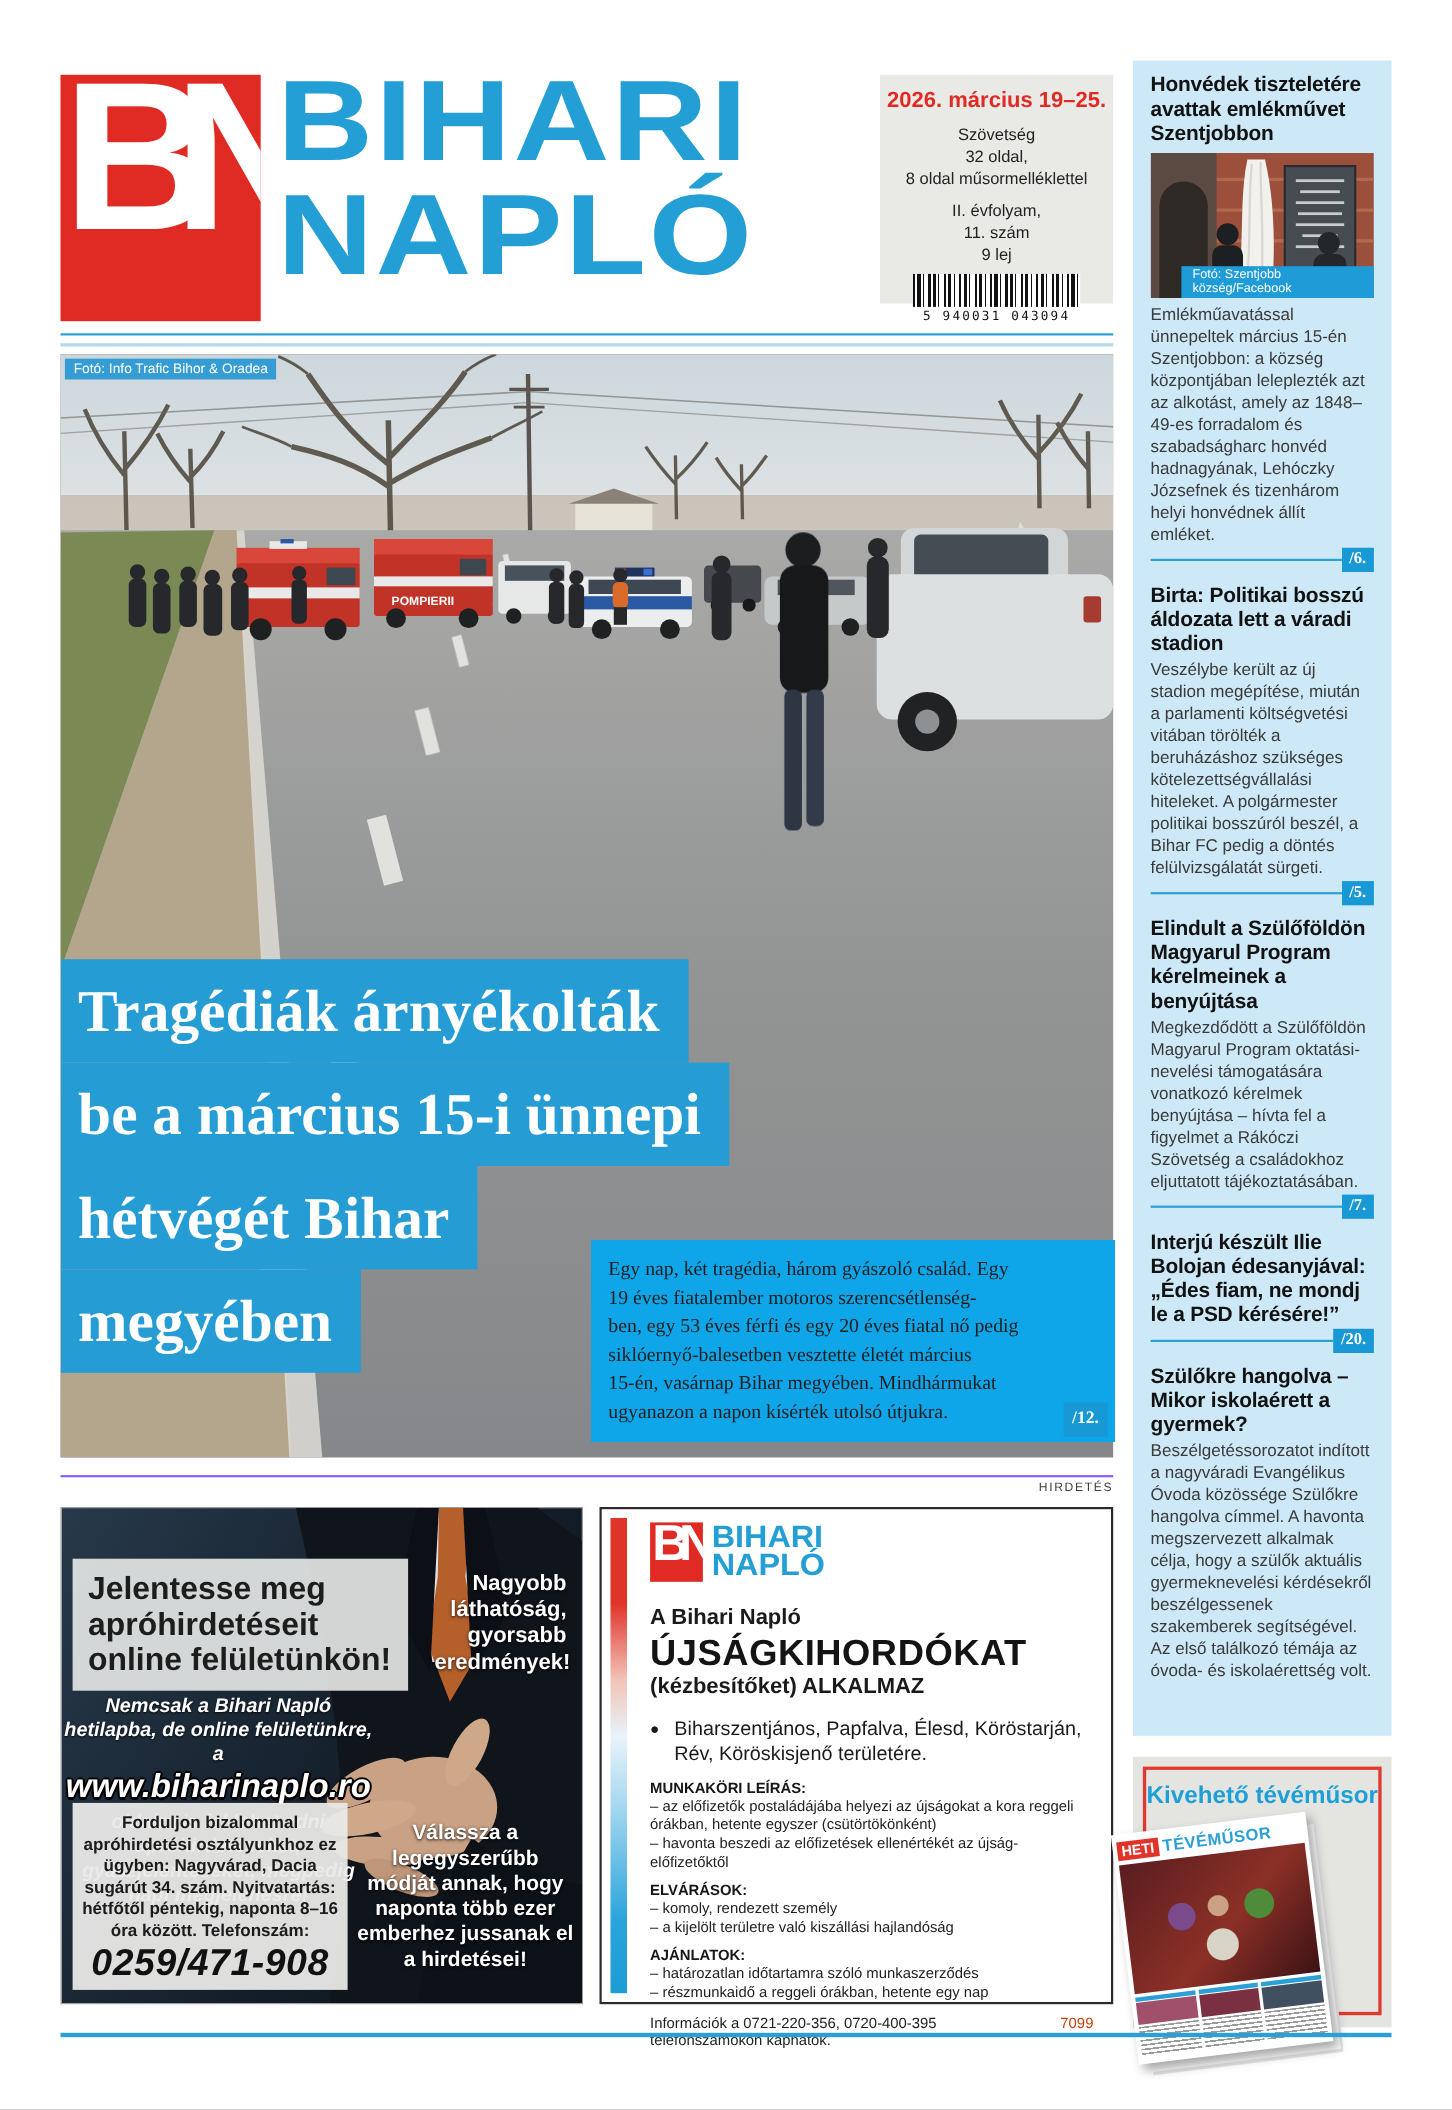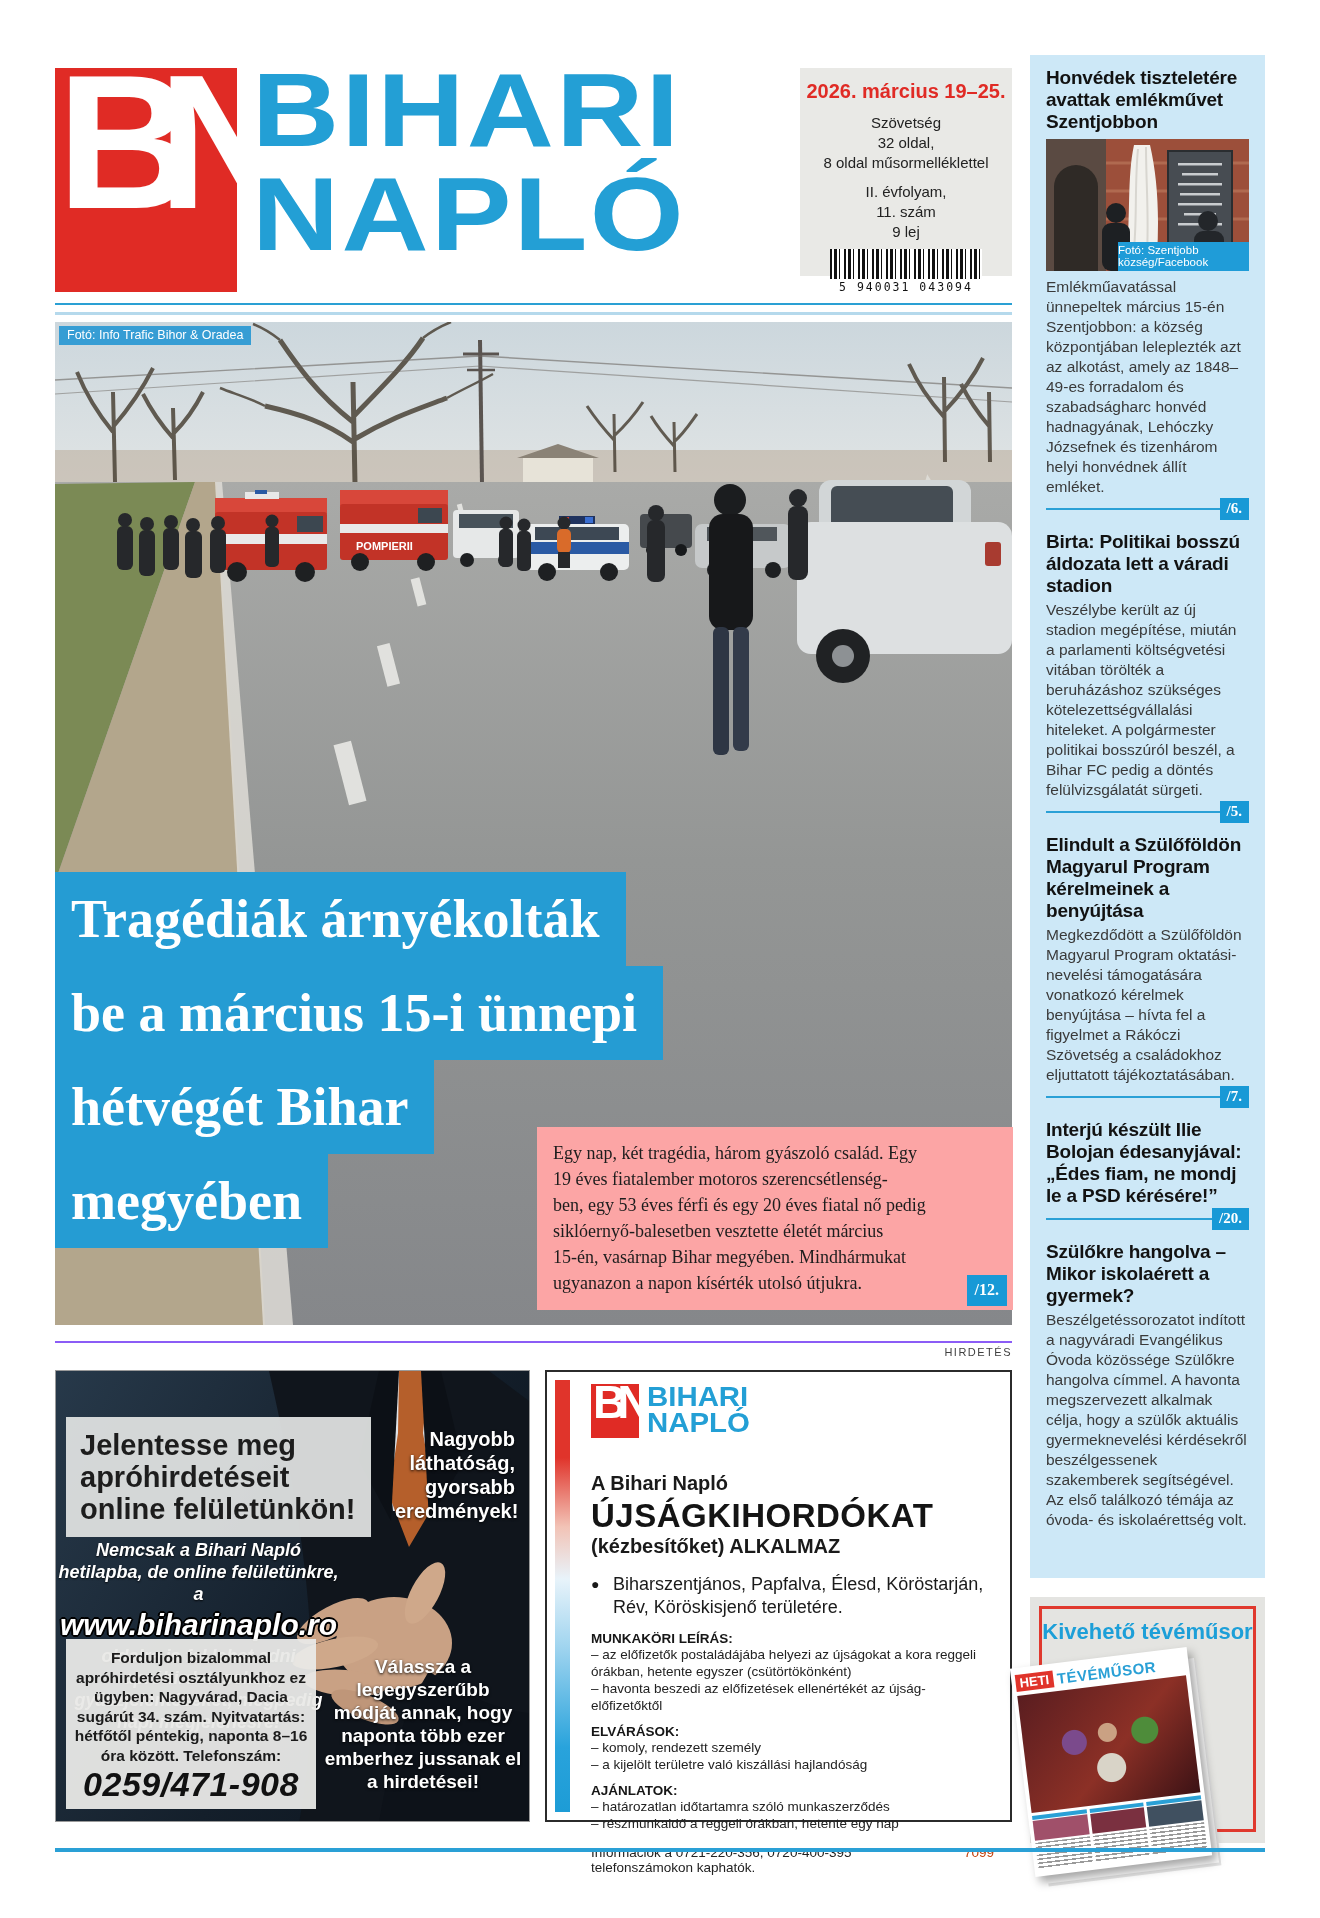--- a/index.html
+++ b/index.html
@@ -24,21 +24,21 @@
   .rule-teal{left:55px;top:303px;width:957px;height:2px;background:#2aa0d4;}
   .rule-light{left:55px;top:312px;width:957px;height:3px;background:#b5d9ec;}
 
   
   .photo{left:55px;top:322px;width:957px;height:1003px;overflow:hidden;background:#9a9c9b;}
   .photo-credit{left:59px;top:326px;background:rgba(41,152,210,.92);color:#fff;font-size:12.5px;
         padding:2px 8px 3px;z-index:5;}
   .headline-block{left:55px;top:872px;z-index:6;}
   .hl-line{display:table;background:#259cd3;color:#fff;font-family:"Liberation Serif",serif;
         font-weight:bold;font-size:54px;line-height:54px;padding:20px 26px 20px 16px;}
-  .lead{left:537px;top:1127px;width:476px;height:183px;background:#fca5a5;z-index:7;box-sizing:border-box;
+  .lead{left:537px;top:1127px;width:476px;height:183px;background:#0ea5e9;z-index:7;box-sizing:border-box;
         padding:13px 16px;font-family:"Liberation Serif",serif;font-size:18px;line-height:26px;color:#1d1d1d;}
   .lead div{white-space:nowrap;}
   .page-badge{position:absolute;right:6px;bottom:4px;background:#1899d6;color:#fff;
         font-family:"Liberation Serif",serif;font-weight:bold;font-size:16px;padding:2px 8px 3px;}
 
   
   .hirdetes-row{left:55px;top:1341px;width:957px;border-top:2px solid #8b5cf6;text-align:right;
         font-size:11px;letter-spacing:1.5px;color:#3f3f3f;padding-top:3px;}
 
   
@@ -64,39 +64,39 @@
   
   .ad-center{left:545px;top:1370px;width:467px;height:452px;border:2px solid #2b2b2b;background:#fff;
         box-sizing:border-box;padding:10px 16px 0 44px;}
   .grad-bar{position:absolute;left:8px;top:8px;bottom:8px;width:15px;
         background:linear-gradient(#e0342b 0%,#e0342b 18%,#f2c3b6 34%,#e8f3fa 46%,#9fd4ef 62%,#29a3dc 85%,#1d9cd6 100%);}
   .jc-logo-row{display:flex;align-items:flex-start;margin-top:2px;height:64px;}
   .bn-mini{width:48px;height:54px;background:#e02b25;position:relative;flex:0 0 auto;overflow:hidden;}
   .bn-mini span{position:absolute;top:-9px;left:2px;color:#fff;font-weight:bold;font-size:46px;letter-spacing:-9px;line-height:54px;}
   .jc-brand{margin-left:8px;color:#239fd5;font-weight:bold;font-size:28px;line-height:26px;
         transform:scaleX(1.05);transform-origin:left top;}
-  .jc-intro{font-weight:bold;font-size:20px;margin-top:24px;color:#1a1a1a;}
+  .jc-intro{font-weight:bold;font-size:20px;margin-top:11px;color:#1a1a1a;}
   .jc-pos{font-weight:bold;font-size:33px;letter-spacing:.5px;color:#141414;margin-top:2px;}
   .jc-sub{font-weight:bold;font-size:20px;color:#1a1a1a;}
   .jc-areas{font-size:18px;line-height:23px;color:#1a1a1a;margin-top:15px;padding-left:22px;position:relative;}
   .jc-areas::before{content:"●";position:absolute;left:0;top:0;font-size:14px;}
   .jc-sections{margin-top:12px;}
   .jc-h{font-weight:bold;font-size:13.5px;color:#161616;margin-top:10px;}
   .jc-li{font-size:13.5px;line-height:17px;color:#222;}
   .jc-info-row{display:flex;justify-content:space-between;margin-top:13px;font-size:13.5px;color:#222;}
   .jc-code{color:#c2410c;margin-left:47px;}
 
   
   .sidebar{left:1030px;top:55px;width:235px;height:1523px;background:#cde8f7;box-sizing:border-box;
         padding:12px 16px 0;overflow:hidden;}
   .sb-item{margin-bottom:11px;}
   .sb-title{font-weight:bold;font-size:19px;line-height:22px;color:#121212;letter-spacing:-.2px;}
   .sb-photo{position:relative;width:203px;height:132px;margin:6px 0 6px;overflow:hidden;}
   .sb-credit{position:absolute;right:0;bottom:0;left:28px;background:#1f9cd8;color:#fff;
-        font-size:11.5px;padding:2px 0 3px 0;margin-left:44px;}
+        font-size:11.5px;padding:2px 0 3px 10px;}
   .sb-text{font-size:15.5px;line-height:20px;color:#3a3a3a;margin-top:3px;}
   .sb-pageref{display:flex;align-items:center;margin-top:1px;}
   .sb-pageref .ln{flex:1;height:2px;background:#2aa0d6;}
   .sb-badge{background:#1899d6;color:#fff;font-family:"Liberation Serif",serif;font-weight:bold;
         font-size:15px;padding:2px 7px 3px;margin-left:0;}
 
   
   .tv-box{left:1030px;top:1597px;width:235px;height:246px;background:#e4e4e1;overflow:visible;}
   .tv-border{position:absolute;left:9px;top:9px;right:9px;bottom:11px;border:3px solid #e0392e;}
   .tv-title{position:absolute;left:0;right:0;top:22px;text-align:center;color:#1d9fd8;

